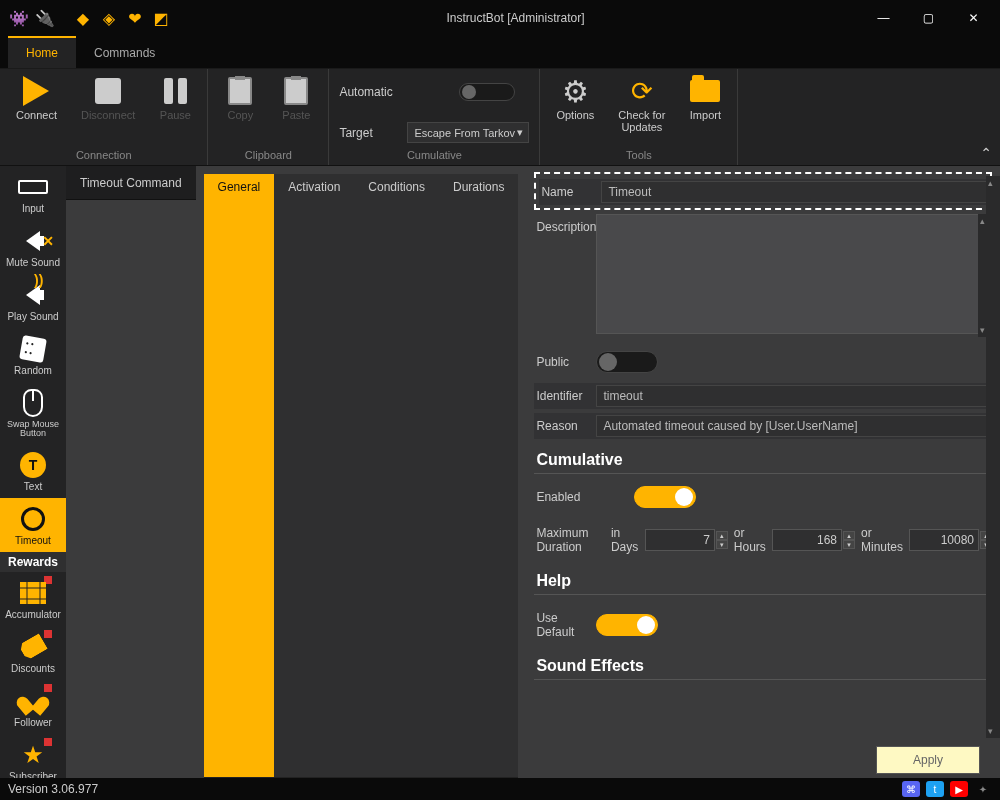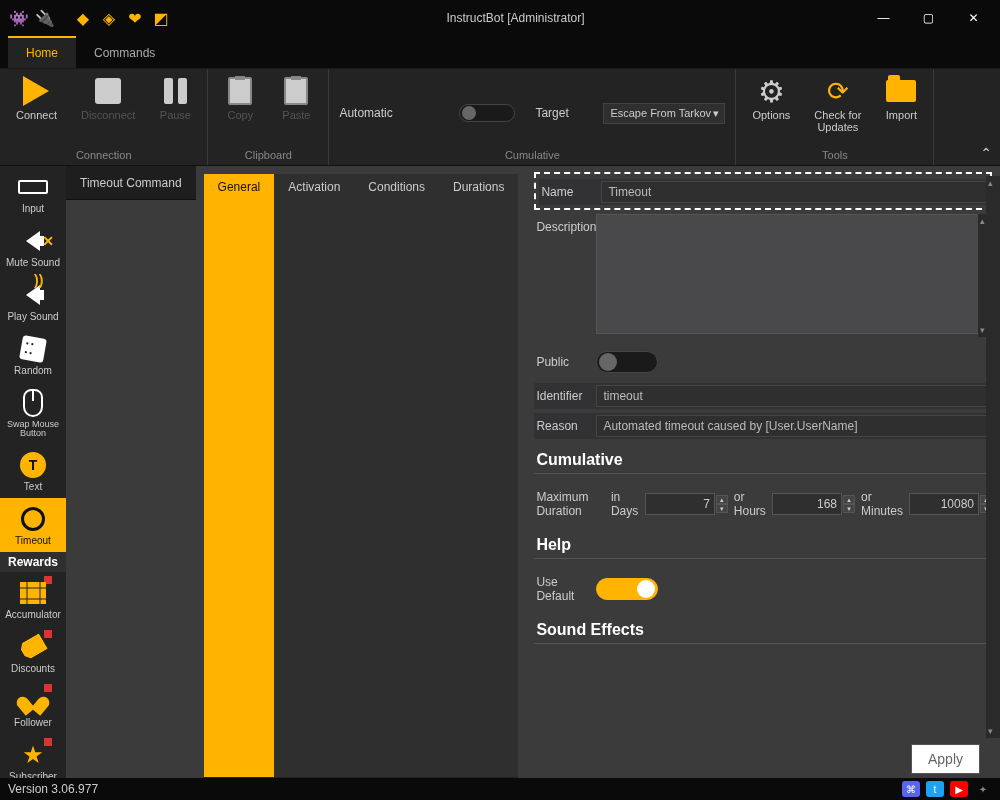--- a/index.html
+++ b/index.html
@@ -68,21 +68,21 @@
 .section-heading { font-size: 16px; font-weight: bold; color: #fff; padding: 8px 2px 4px; border-bottom: 1px solid #555; margin-top: 4px; }
 .inline-unit { font-size: 12px; color: #ccc; padding: 0 6px; }
 .num-input { width: 70px; background: #2f2f30; border: 1px solid #555; color: #ccc; padding: 3px 4px; font-size: 12px; text-align: right; }
 .spinner { display: flex; flex-direction: column; margin-left: 1px; }
 .spinner span { width: 12px; height: 9px; background: #444; border: 1px solid #555; font-size: 7px; line-height: 7px; text-align: center; color: #ccc; }
 .scrollbar-v { position: absolute; right: 0; top: 0; bottom: 0; width: 14px; background: #2a2a2b; }
 .scrollbar-v::before { content: "▴"; position: absolute; top: 2px; left: 2px; font-size: 9px; color: #888; }
 .scrollbar-v::after { content: "▾"; position: absolute; bottom: 2px; left: 2px; font-size: 9px; color: #888; }
 
 .apply-area { position: absolute; bottom: 4px; right: 20px; }
-.apply-btn { padding: 6px 16px; border: 1px solid #555; background: #ffffff; color: #666; font-size: 14px; }
+.apply-btn { padding: 6px 36px; border: 1px solid #555; background: #fef9c3; color: #666; font-size: 12px; }
 
 
 .statusbar { position: absolute; bottom: 0; left: 0; right: 0; height: 22px; background: #0a0a0a; display: flex; align-items: center; padding: 0 8px; justify-content: space-between; }
 .status-icons { display: flex; gap: 6px; }
 .s-icon { width: 18px; height: 16px; border-radius: 3px; display: flex; align-items: center; justify-content: center; font-size: 10px; color: #fff; } 
 .tri-play { width: 0; height: 0; border-left: 26px solid #ffb400; border-top: 15px solid transparent; border-bottom: 15px solid transparent; }
 .sq-stop { width: 26px; height: 26px; background: #ccc; border-radius: 3px; }
 .bars-pause { display: flex; gap: 5px; }
 .bars-pause span { width: 9px; height: 26px; background: #ccc; border-radius: 2px; }
 .folder { width: 30px; height: 22px; background: #ffb400; border-radius: 2px; position: relative; }
@@ -178,21 +178,21 @@
         <div class="ribbon-icon">
             <div class="clipboard"></div>
           </div>
         <div class="ribbon-btn-label">Paste</div>
       </div>
     </div>
     <div class="ribbon-group-label">Clipboard</div>
   </div>
 
   <div class="ribbon-group" style="padding-top:10px">
-    <div style="flex:1; display:flex; flex-direction:row; justify-content:flex-end; gap:20px">
+    <div style="flex:1; display:flex; flex-direction:column; justify-content:space-between; gap:10px">
       <div class="ribbon-field">
         <label>Automatic</label>
         <div class="toggle" style="margin-left:52px"></div>
       </div>
       <div class="ribbon-field">
         <label>Target</label>
         <div class="combo" style="width:122px">
           <span>Escape From Tarkov</span>
           <span>▾</span>
         </div>
@@ -336,20 +336,24 @@
       <div class="field-label">Identifier</div>
       <input class="text-input" value="timeout" style="">
     </div>
 
     <div class="field-row" style="margin-top:4px">
       <div class="field-label">Reason</div>
       <input class="text-input" value="Automated timeout caused by [User.UserName]" style="">
     </div>
 
     <div class="section-heading">Cumulative</div>
+    <div class="field-row no-bg" style="margin-top:10px">
+      <div class="field-label" style="width:100px">Enabled</div>
+      <div class="toggle big on"></div>
+    </div>
     <div class="field-row no-bg" style="margin-top:10px">
       <div class="field-label wide">Maximum Duration</div>
       <span class="inline-unit">in Days</span>
       <input class="num-input" value="7" style="">
         <div class="spinner">
           <span>▴</span>
           <span>▾</span>
         </div>
       <span class="inline-unit">or Hours</span>
       <input class="num-input" value="168" style="">

